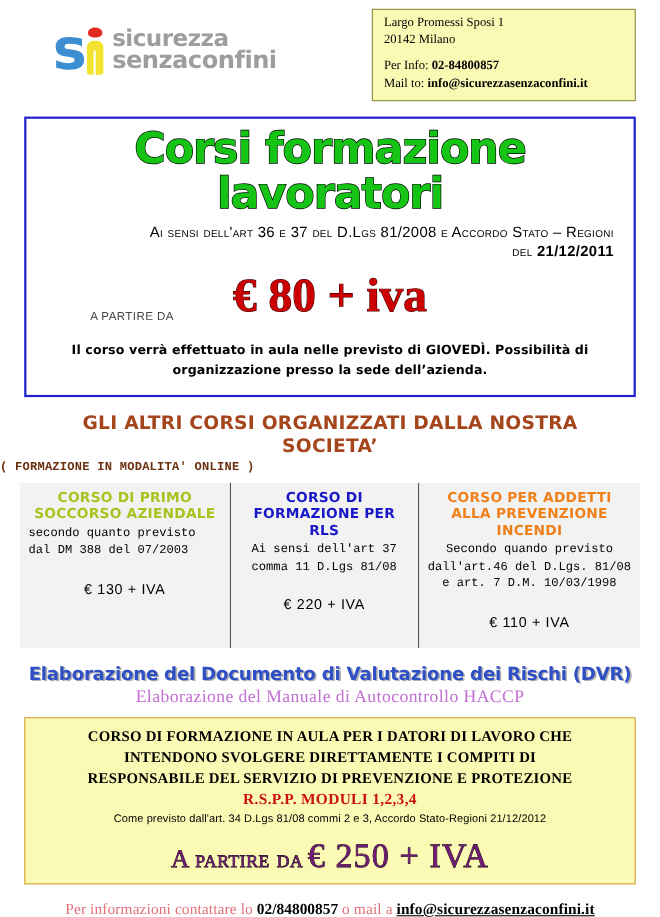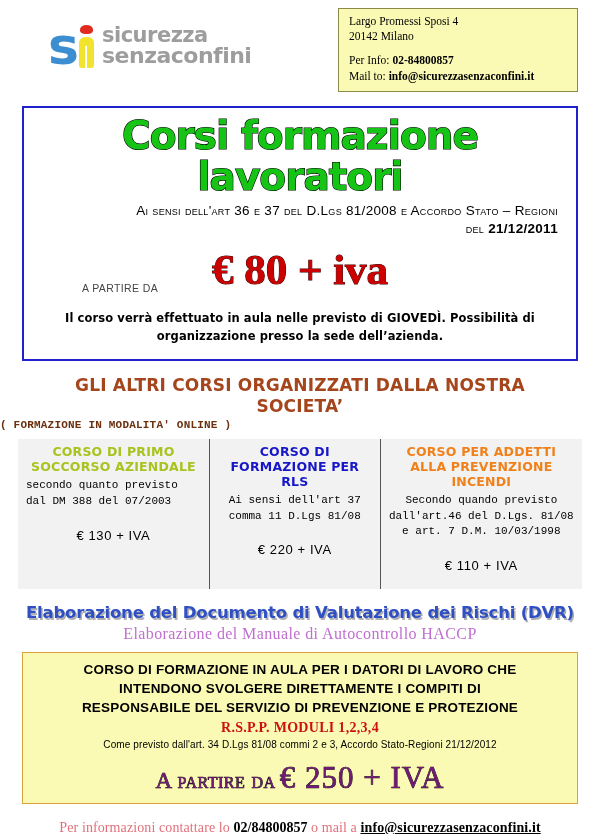--- a/index.html
+++ b/index.html
@@ -252,21 +252,21 @@
   
   .yellow-box {
     margin: 9px 22px 0 22px;
     background: #fafab4;
     border: 1px solid #d8a23c;
     padding: 8px 8px 10px 8px;
     box-sizing: border-box;
     text-align: center;
   }
   .rspp-head {
-    font-family: Liberation Sans, sans-serif;
+    font-family: Liberation Serif, serif;
     font-weight: bold;
     font-size: 13.5px;
     line-height: 1.38;
     letter-spacing: 0.2px;
   }
   .rspp-moduli {
     font-family: "Liberation Serif", serif;
     font-weight: bold;
     font-size: 14px;
     color: #cc1111;
@@ -332,21 +332,21 @@
         <span class="slit"></span>
       </span>
     </div>
     <div class="logo-text">
       <div class="l1">sicurezza</div>
       <div class="l2">senzaconfini</div>
     </div>
   </div>
 
   <div class="contact-box">
-    <div>Largo Promessi Sposi 4</div>
+    <div>Largo Promessi Sposi 1</div>
     <div>20142 Milano</div>
     <div class="gap"></div>
     <div><span>Per Info:</span> <b>02-84800857</b></div>
     <div><span>Mail to:</span> <b>info@sicurezzasenzaconfini.it</b></div>
   </div>
 </div>
 
 <div class="blue-box">
   <div class="title-main">Corsi formazione lavoratori</div>
 

